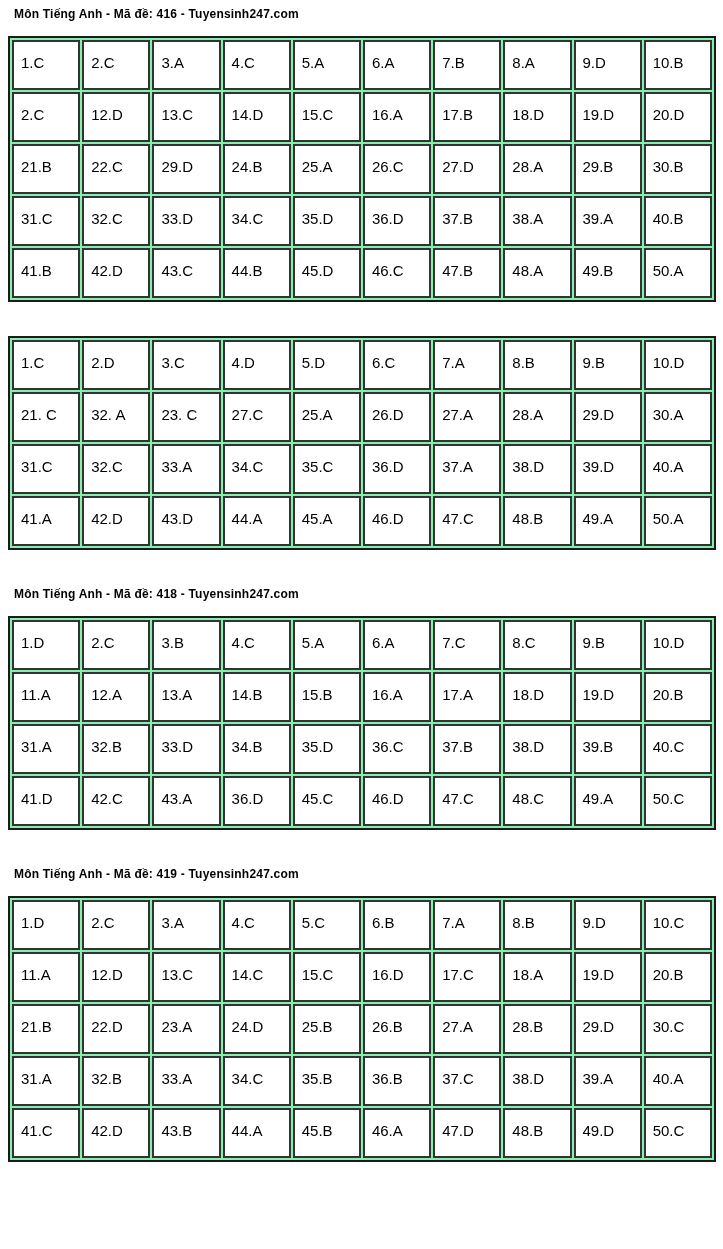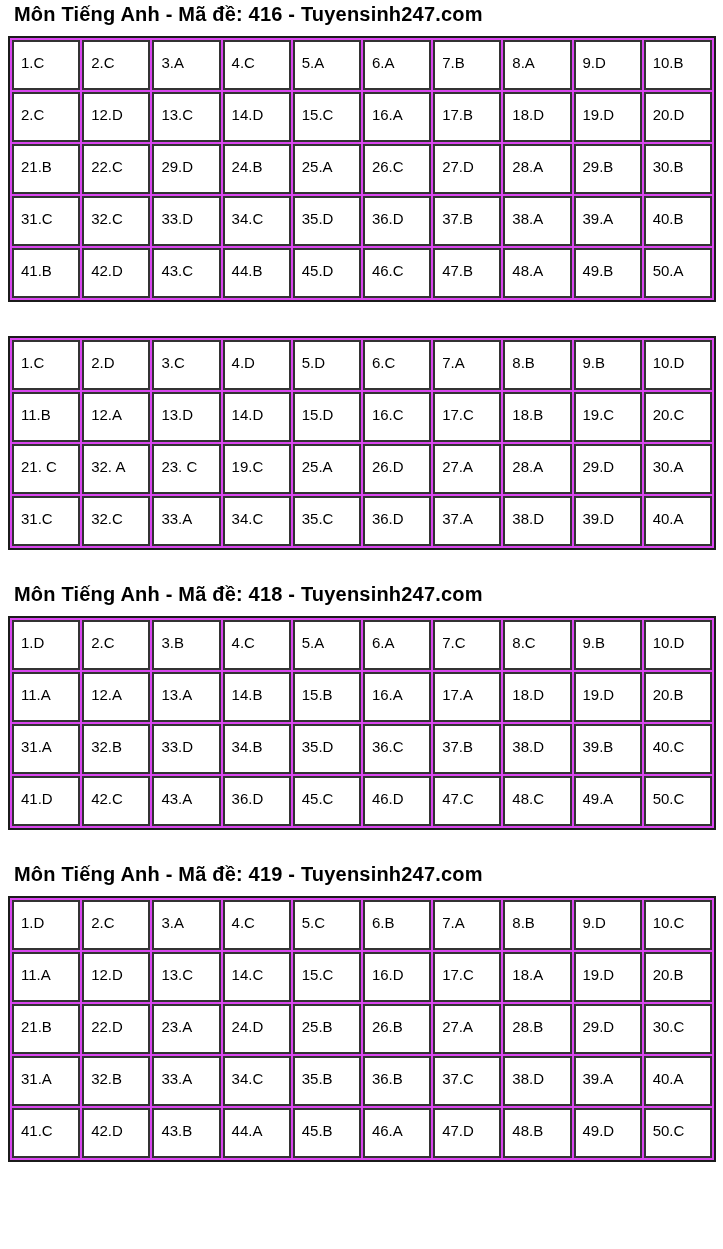--- a/index.html
+++ b/index.html
@@ -14,34 +14,34 @@
     box-sizing: border-box;
     padding: 4px 7px 4px 8px;
   }
   .answer-section {
     margin-bottom: 34px;
   }
   .answer-section:last-child {
     margin-bottom: 4px;
   }
   .section-title {
-    font-size: 20px;
+    font-size: 12px;
     font-weight: bold;
     color: #000000;
     margin: 0 0 11px 6px;
     letter-spacing: 0.2px;
     line-height: 21px;
   }
   table.answer-table {
     table-layout: fixed;
     width: 708px;
     border-collapse: separate;
     border-spacing: 2px;
     border: 2px solid #1b1b1b;
-    background: #d946ef;
+    background: #86efac;
   }
   table.answer-table td {
     border: 2px solid #333333;
     height: 40px;
     padding: 0 2px 6px 7px;
     vertical-align: middle;
     font-size: 15px;
     color: #000000;
     background: #ffffff;
     white-space: nowrap;
@@ -130,55 +130,55 @@
             <td>3.C</td>
             <td>4.D</td>
             <td>5.D</td>
             <td>6.C</td>
             <td>7.A</td>
             <td>8.B</td>
             <td>9.B</td>
             <td>10.D</td>
           </tr>
           <tr>
-            <td>11.B</td>
-            <td>12.A</td>
-            <td>13.D</td>
-            <td>14.D</td>
-            <td>15.D</td>
-            <td>16.C</td>
-            <td>17.C</td>
-            <td>18.B</td>
-            <td>19.C</td>
-            <td>20.C</td>
-          </tr>
-          <tr>
             <td>21. C</td>
             <td>32. A</td>
             <td>23. C</td>
-            <td>19.C</td>
+            <td>27.C</td>
             <td>25.A</td>
             <td>26.D</td>
             <td>27.A</td>
             <td>28.A</td>
             <td>29.D</td>
             <td>30.A</td>
           </tr>
           <tr>
             <td>31.C</td>
             <td>32.C</td>
             <td>33.A</td>
             <td>34.C</td>
             <td>35.C</td>
             <td>36.D</td>
             <td>37.A</td>
             <td>38.D</td>
             <td>39.D</td>
             <td>40.A</td>
           </tr>
+          <tr>
+            <td>41.A</td>
+            <td>42.D</td>
+            <td>43.D</td>
+            <td>44.A</td>
+            <td>45.A</td>
+            <td>46.D</td>
+            <td>47.C</td>
+            <td>48.B</td>
+            <td>49.A</td>
+            <td>50.A</td>
+          </tr>
         </tbody>
     </table>
   </section>
 
   <section class="answer-section">
     <h2 class="section-title">Môn Tiếng Anh - Mã đề: 418 - Tuyensinh247.com</h2>
     <table class="answer-table">
       <tbody>
           <tr>
             <td>1.D</td>

